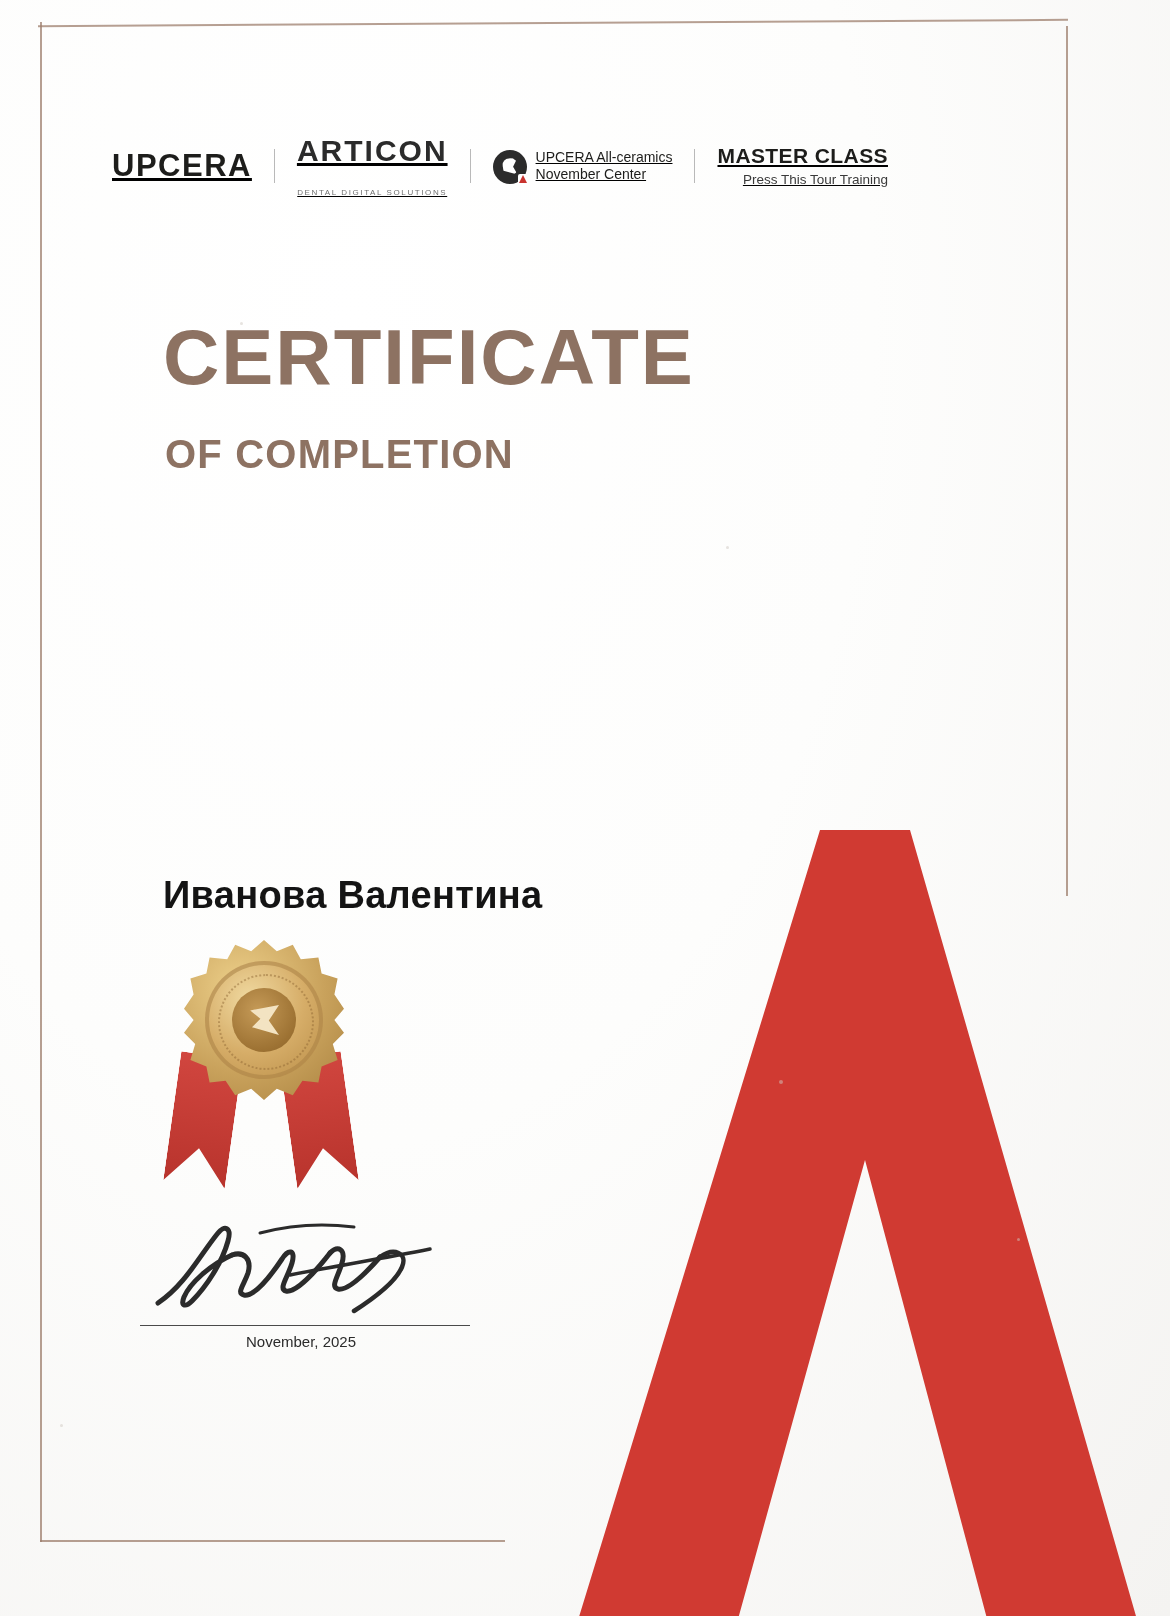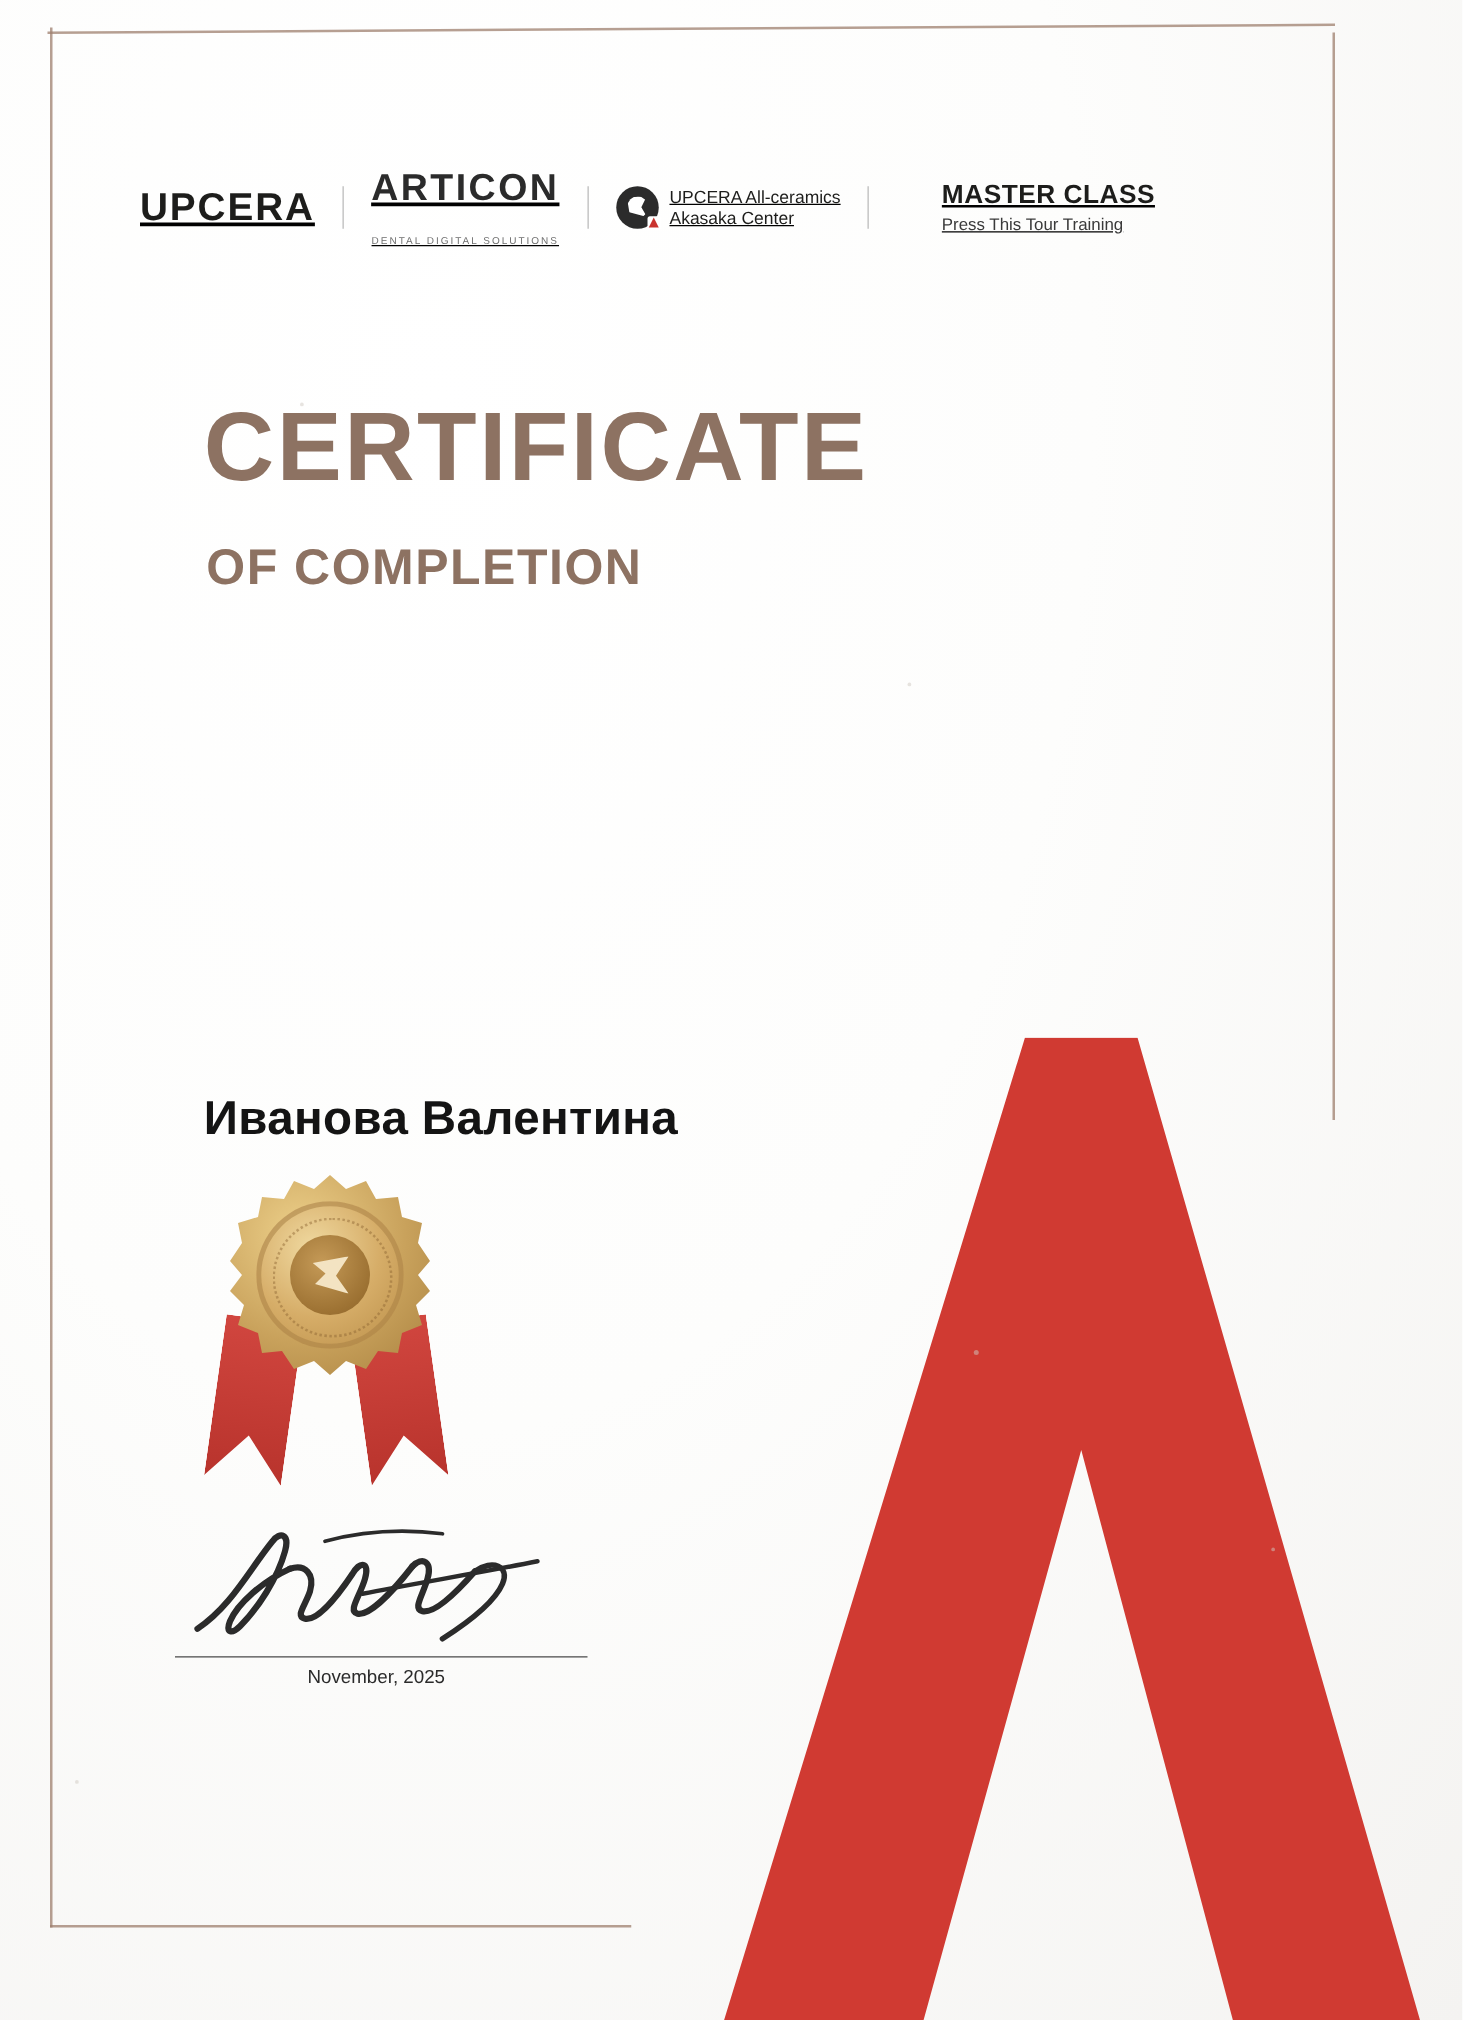--- a/index.html
+++ b/index.html
@@ -92,21 +92,21 @@
     color: #2b2b2b;
   }
   .brand-articon .sub {
     font-size: 8px;
     letter-spacing: 1.6px;
     color: #6f6f6f;
     margin-top: 23px;
   }
   .brand-training {
     display: flex;
-    align-items: flex-start;
+    align-items: flex-end;
   }
   .tc-mark {
     width: 34px; height: 34px;
     border-radius: 50%;
     background: #2b2b2b;
     position: relative;
     margin-right: 9px;
     flex: none;
   }
   .tc-mark::after {
@@ -139,23 +139,22 @@
   }
   .brand-training .l1 {
     font-size: 14px;
     color: #1d1d1b;
   }
   .brand-training .l2 {
     font-size: 14px;
     color: #1d1d1b;
   }
   .brand-master {
-    text-align: left;
+    text-align: right;
     line-height: 1.15;
-    margin-left: 36px;
   }
   .brand-master .m1 {
     font-weight: 700;
     font-size: 21px;
     letter-spacing: .4px;
     color: #1d1d1b;
   }
   .brand-master .m2 {
     font-size: 13.5px;
     color: #3a3a3a;
@@ -342,21 +341,21 @@
       <div class="main">ARTICON</div>
       <div class="sub">DENTAL DIGITAL SOLUTIONS</div>
     </div>
     <div class="divider"></div>
     <div class="brand-training">
       <div class="tc-mark">
           <span class="dot"></span>
         </div>
       <div class="lines">
         <div class="l1">UPCERA All-ceramics</div>
-        <div class="l2">Akasaka Center</div>
+        <div class="l2">November Center</div>
       </div>
     </div>
     <div class="divider"></div>
     <div class="brand-master">
       <div class="m1">MASTER CLASS</div>
       <div class="m2">Press This Tour Training</div>
     </div>
   </div>
 
   <div class="title">CERTIFICATE</div>

